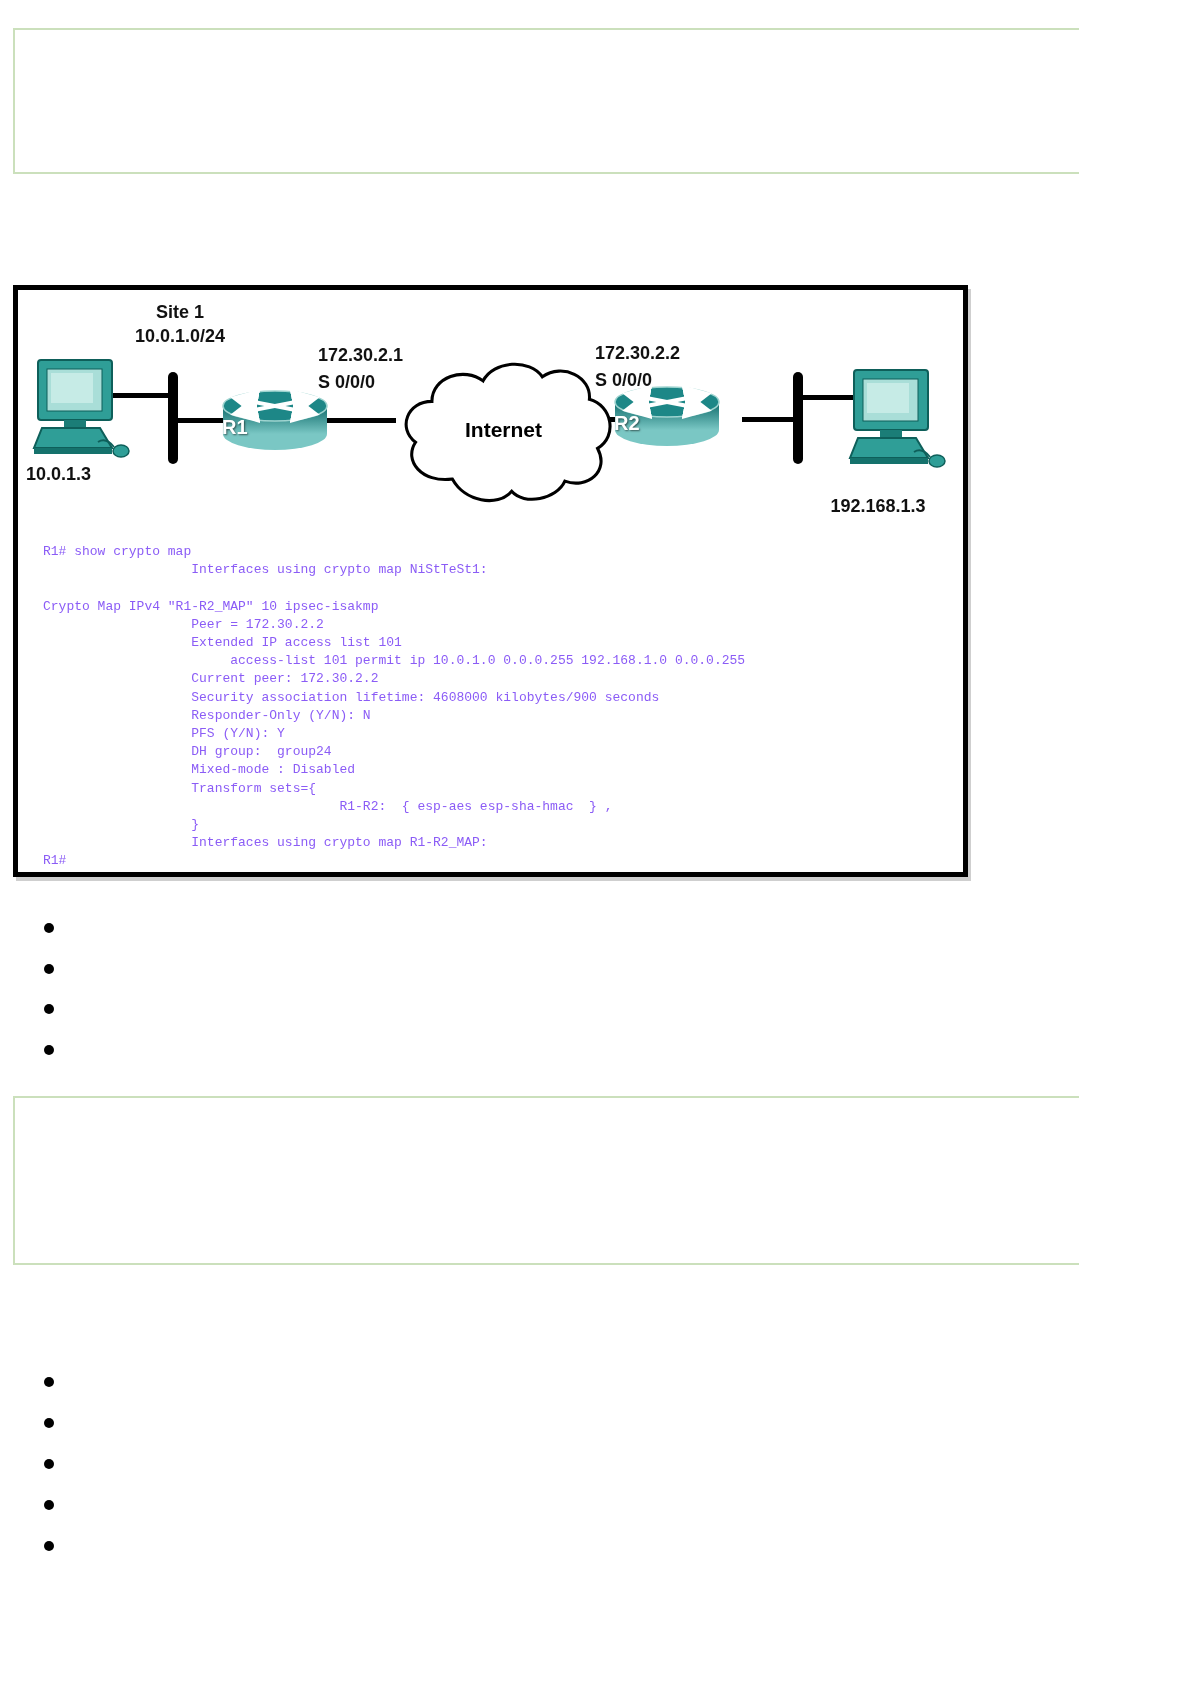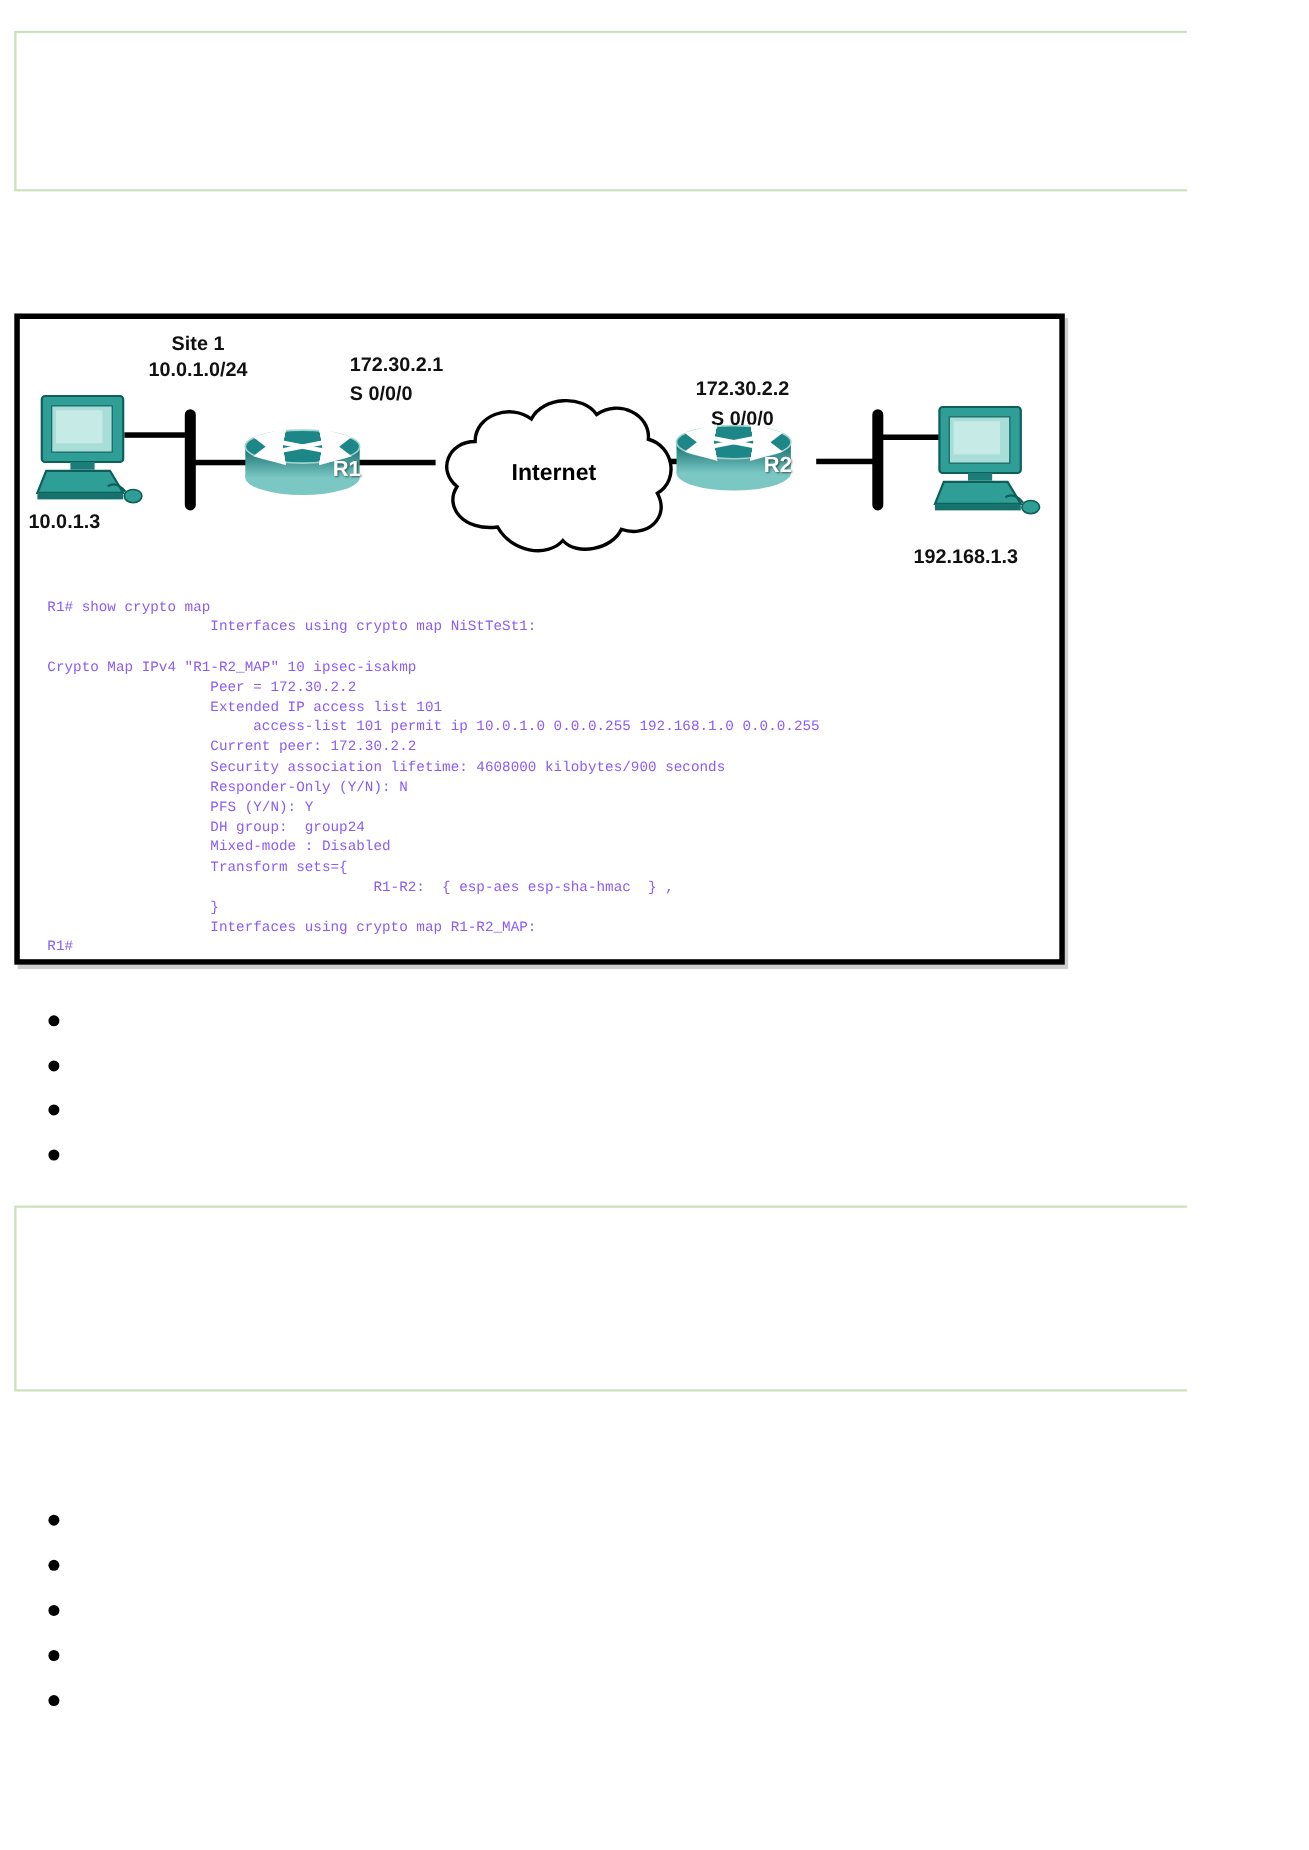--- a/index.html
+++ b/index.html
@@ -16,21 +16,21 @@
   .center{text-align:center;}
   .site-label{width:200px;}
   .wan-label{width:160px;line-height:27px;}
   .ip-label{font-size:18px;}
 
   .conn{position:absolute;height:5px;background:#000;}
   .eth-bar{position:absolute;width:10px;height:92px;background:#000;border-radius:5px;}
 
   .router{position:absolute;width:106px;height:62px;}
   .router svg{position:absolute;left:0;top:0;width:100%;height:100%;}
-  .router-label{position:absolute;left:0;right:0;top:26px;text-align:right;color:#fff;
+  .router-label{position:absolute;left:0;right:0;top:26px;text-align:left;color:#fff;
                 font-weight:bold;font-size:20px;text-shadow:1px 1px 2px rgba(0,0,0,.55);}
 
   .pc{position:absolute;width:100px;height:105px;}
   .pc svg{width:100%;height:100%;}
 
   .cloud{position:absolute;width:225px;height:168px;}
   .cloud svg{position:absolute;left:0;top:0;width:100%;height:100%;}
   .cloud-label{position:absolute;left:0;right:0;top:72px;text-align:center;
                font-weight:bold;font-size:21px;color:#000;}
 
@@ -54,26 +54,26 @@
 
   <div class="answer-panel panel-1"></div>
 
   <div class="diagram-box">
 
     <div class="dlabel center site-label" style="left:62px;top:10px;">
       <div>Site 1</div>
       <div>10.0.1.0/24</div>
     </div>
 
-    <div class="dlabel wan-label" style="left:300px;top:28px;">
+    <div class="dlabel wan-label" style="left:300px;top:52px;">
       <div>172.30.2.1</div>
       <div>S 0/0/0</div>
     </div>
 
-    <div class="dlabel wan-label" style="left:577px;top:50px;text-align:center;">
+    <div class="dlabel wan-label" style="left:577px;top:50px;">
       <div>172.30.2.2</div>
       <div>S 0/0/0</div>
     </div>
 
 
     <div class="conn" style="left:95px;top:103px;width:62px;"></div>
     <div class="conn" style="left:156px;top:128px;width:60px;"></div>
     <div class="conn" style="left:306px;top:128px;width:72px;"></div>
     <div class="conn" style="left:536px;top:127px;width:92px;"></div>
     <div class="conn" style="left:724px;top:127px;width:56px;"></div>

